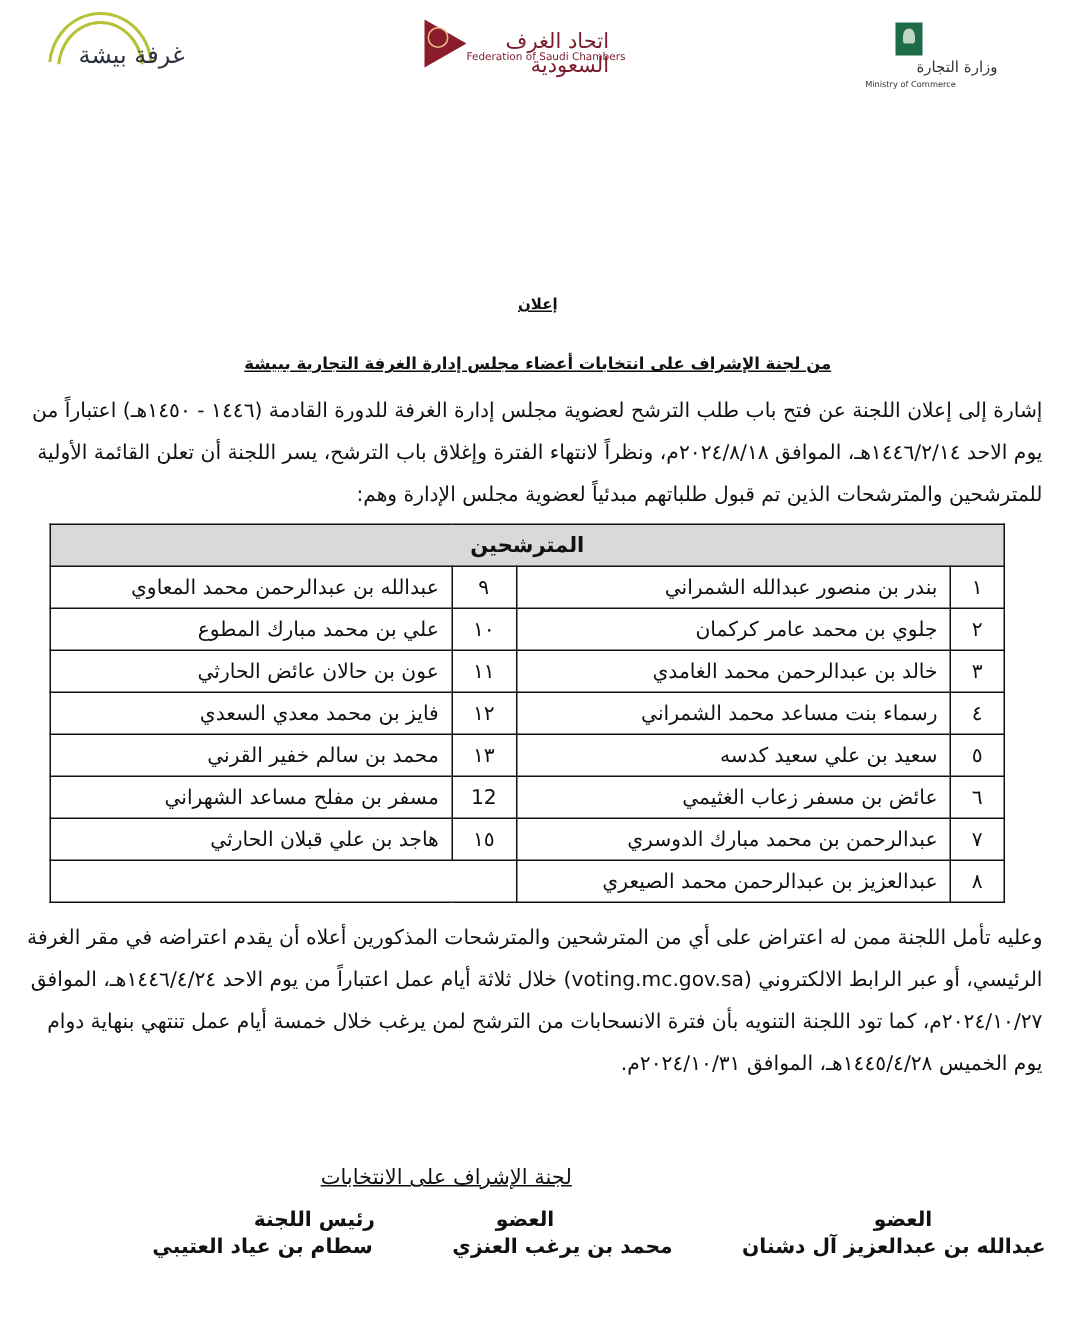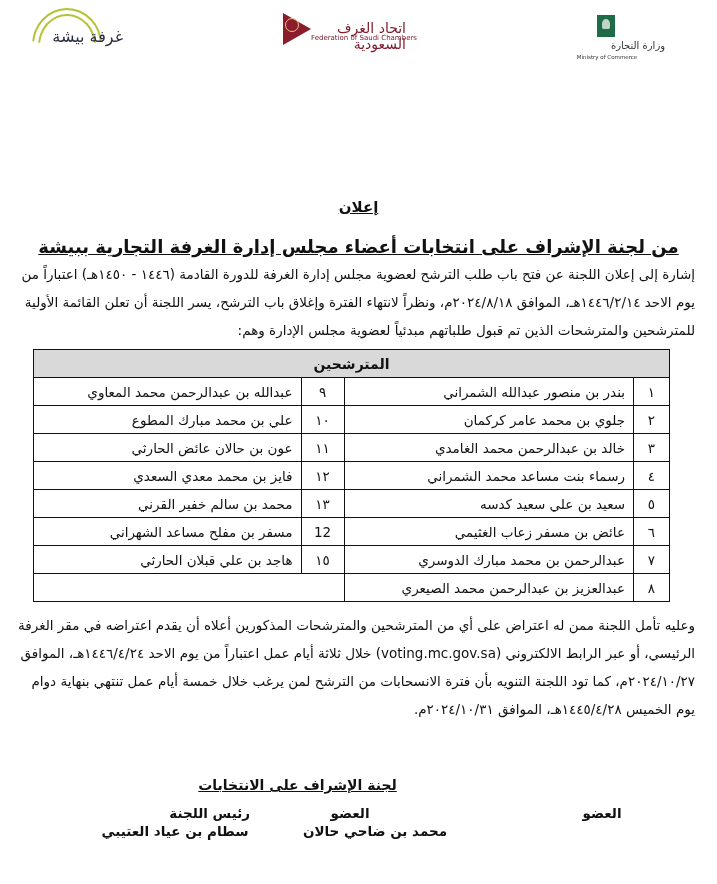--- a/index.html
+++ b/index.html
@@ -21,36 +21,36 @@
   #logo-fsc .en { position: absolute; left: 33px; top: 26px; font-size: 7px; color: #7a1a2a; white-space: nowrap; text-align: center; }
   #logo-moc { left: 572px; top: 12px; width: 70px; height: 55px; }
   #logo-moc .emb { position: absolute; left: 25px; top: 3px; width: 18px; height: 22px; background: #1e6b48; }
   #logo-moc .emb::after { content: ""; position: absolute; left: 5px; top: 4px; width: 8px; height: 10px;
     border-radius: 50% 50% 20% 20%; background: #e8efe9; opacity: 0.8; }
   #logo-moc .ar { position: absolute; left: 4px; top: 28px; width: 70px; text-align: center; font-size: 10px; color: #333; direction: rtl; margin-left: 27px; }
   #logo-moc .en { position: absolute; left: 0; top: 42px; width: 70px; text-align: center; font-size: 5.5px; color: #333; white-space: nowrap; }
 
   .rtl { direction: rtl; }
   #announce-title { position: absolute; left: 0; width: 717px; top: 198px; text-align: center;
-    font-size: 15px; font-weight: bold; text-decoration: underline; }
+    font-size: 10px; font-weight: bold; text-decoration: underline; }
   #announce-subtitle { position: absolute; left: 0; width: 717px; top: 236px; text-align: center;
-    font-size: 18px; font-weight: bold; text-decoration: underline; }
+    font-size: 11px; font-weight: bold; text-decoration: underline; }
   .para { position: absolute; right: 22px; width: 680px; font-size: 13.5px; line-height: 28px; text-align: right; }
   #intro { top: 260px; }
   #notice { top: 611px; }
 
   #candidates { position: absolute; left: 33px; top: 349px; width: 637px; border-collapse: collapse; direction: rtl; font-size: 13.5px; }
   #candidates td, #candidates th { border: 1.5px solid #111; height: 27px; padding: 0 8px; }
   #candidates th { background: #d9d9d9; font-weight: bold; text-align: center; font-size: 14px; }
   #candidates td.num { width: 19px; text-align: center; }
   #candidates td.name { text-align: right; }
   #candidates td.num2 { width: 26px; text-align: center; }
 
   #committee-title { position: absolute; left: 0; width: 643px; top: 777px; text-align: center;
-    font-size: 14px; font-weight: bold; text-decoration: underline; padding-right: 48px; box-sizing: border-box; }
+    font-size: 14px; font-weight: normal; text-decoration: underline; padding-right: 48px; box-sizing: border-box; }
   .sig { position: absolute; font-size: 13.5px; font-weight: bold; text-align: center; direction: rtl; white-space: nowrap; }
   .sig .role { display: block; }
   .sig .name { display: block; margin-top: 2px; }
   #sig-1 { right: 20px; top: 805px; width: 190px; }
   #sig-2 { left: 300px; top: 805px; width: 150px; }
   #sig-3 { left: 100px; top: 805px; width: 150px; }
   #sig-2 .role { padding-right: 50px; }
   #sig-3 .role { padding-left: 90px; }
 </style>
 </head>
@@ -136,21 +136,22 @@
       </tr>
     </tbody>
 </table>
 
 <div id="notice" class="para rtl">وعليه تأمل اللجنة ممن له اعتراض على أي من المترشحين والمترشحات المذكورين أعلاه أن يقدم اعتراضه في مقر الغرفة الرئيسي، أو عبر الرابط الالكتروني (voting.mc.gov.sa) خلال ثلاثة أيام عمل اعتباراً من يوم الاحد ١٤٤٦/٤/٢٤هـ، الموافق ٢٠٢٤/١٠/٢٧م، كما تود اللجنة التنويه بأن فترة الانسحابات من الترشح لمن يرغب خلال خمسة أيام عمل تنتهي بنهاية دوام يوم الخميس ١٤٤٥/٤/٢٨هـ، الموافق ٢٠٢٤/١٠/٣١م.</div>
 
 <div id="committee-title" class="rtl">لجنة الإشراف على الانتخابات</div>
 
 <div class="sig" id="sig-1">
   <span class="role">العضو</span>
+  <span class="name">عبدالله بن عبدالعزيز آل دشنان</span>
 </div>
 <div class="sig" id="sig-2">
   <span class="role">العضو</span>
-  <span class="name">محمد بن ضاحي حالان</span>
+  <span class="name">محمد بن يرغب العنزي</span>
 </div>
 <div class="sig" id="sig-3">
   <span class="role">رئيس اللجنة</span>
   <span class="name">سطام بن عياد العتيبي</span>
 </div>
 
 </body></html>

